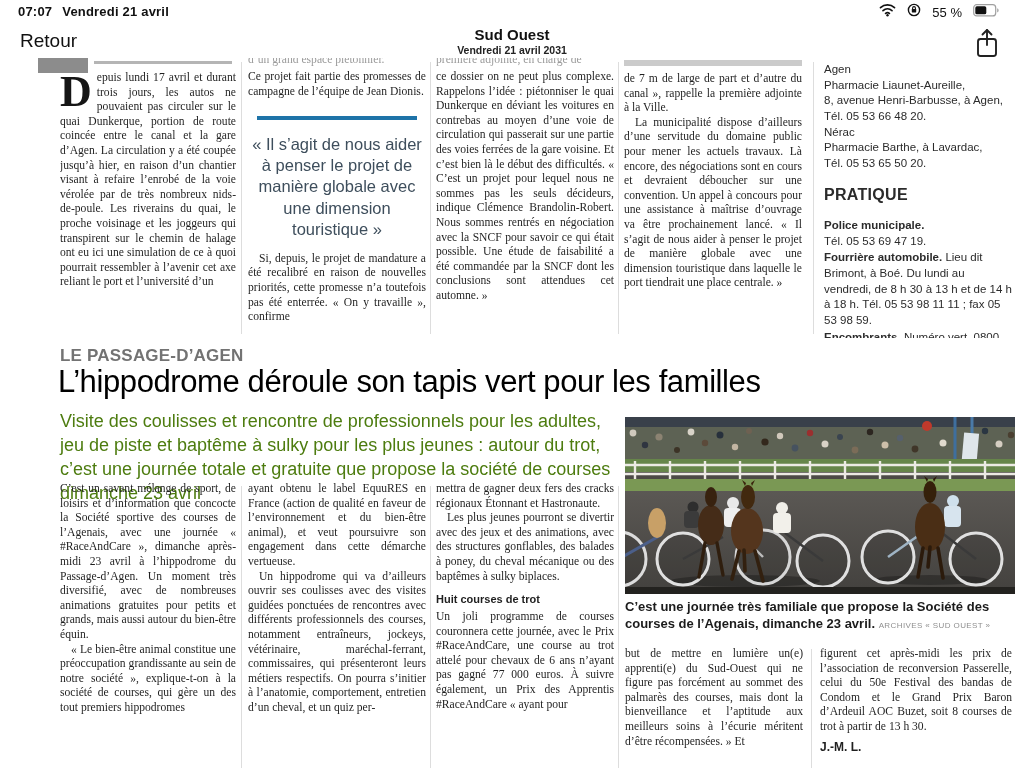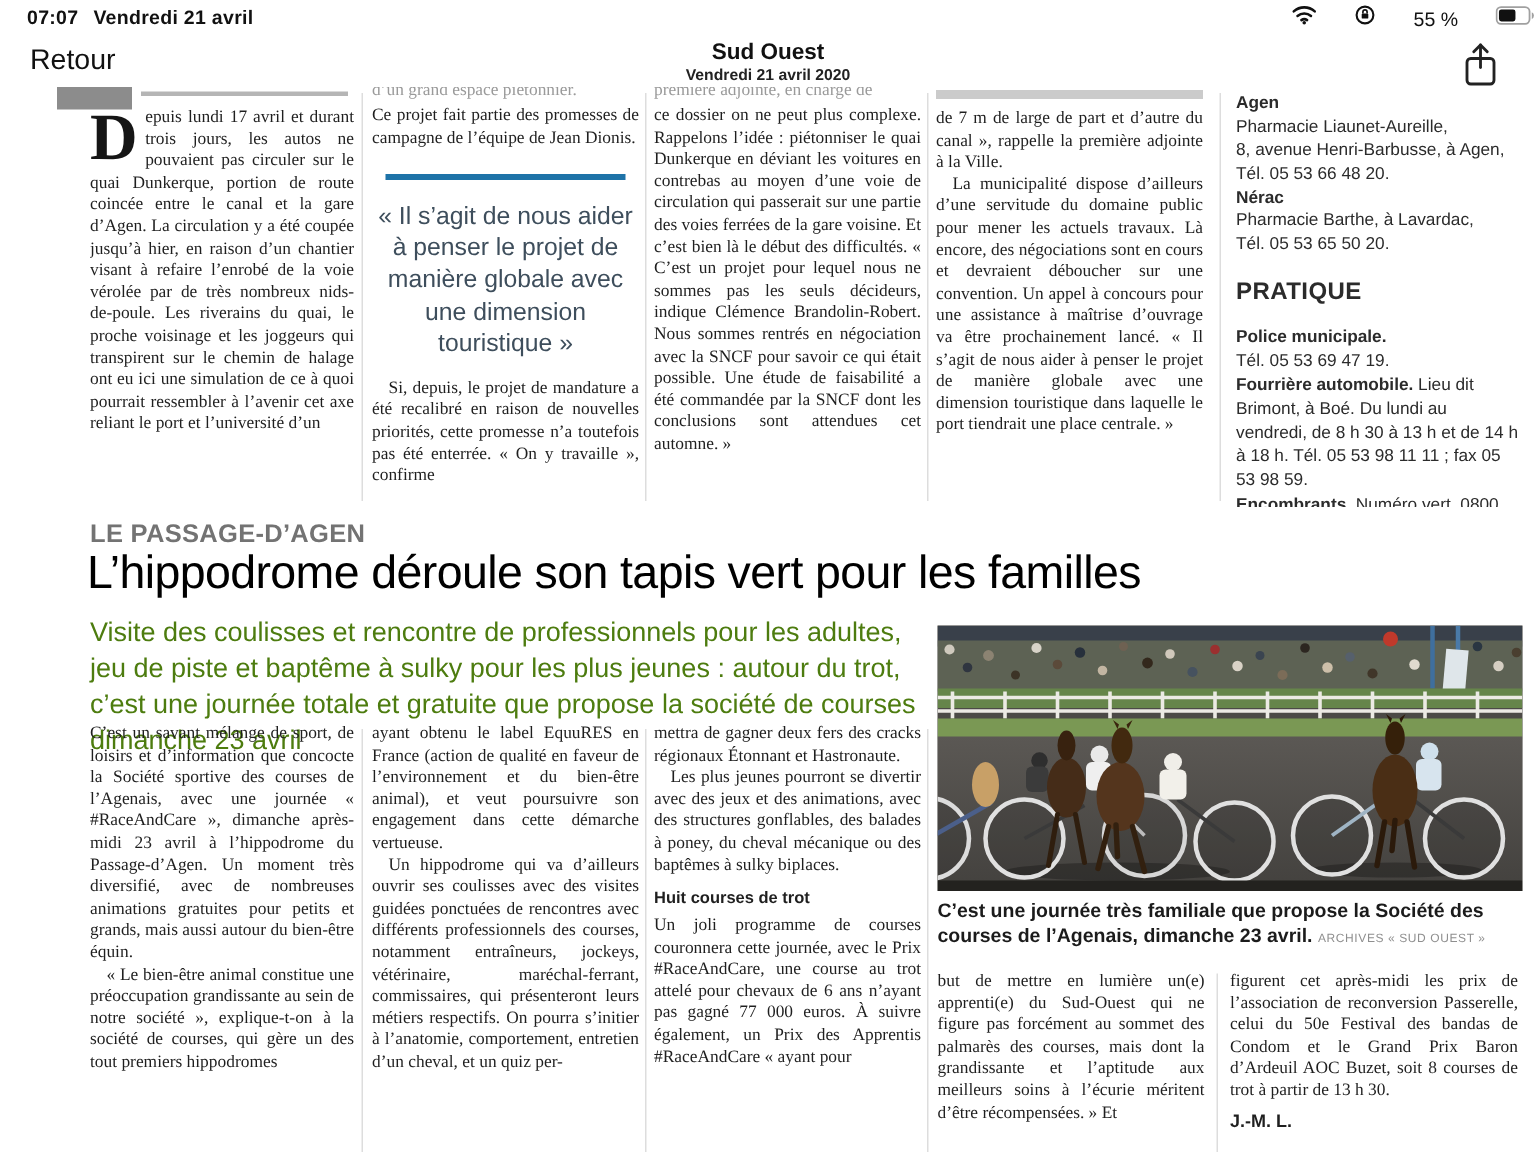--- a/index.html
+++ b/index.html
@@ -4,21 +4,21 @@
 <style>
   * { margin:0; padding:0; box-sizing:border-box; }
   html,body { background:#fff; }
   .screen { position:relative; width:1024px; height:768px; overflow:hidden; background:#fff;
             font-family:"Liberation Sans", sans-serif; color:#1a1a1a; }
 
   
   .statusbar { position:absolute; left:0; top:0; width:1024px; height:24px; }
   .sb-left { position:absolute; left:18px; top:4px; font-size:13px; font-weight:700; color:#111; letter-spacing:.2px; }
   .sb-left span { margin-right:10px; }
-  .sb-right { position:absolute; right:0; top:3px; display:flex; align-items:center; gap:25px;text-align:center; }
+  .sb-right { position:absolute; right:24px; top:3px; display:flex; align-items:center; gap:11px;text-align:center; }
   .sb-batt-txt { font-size:13px; font-weight:400; color:#111; }
 
   
   .navbar { position:absolute; left:0; top:24px; width:1024px; height:34px; background:#fff; }
   .back-btn { position:absolute; left:20px; top:6px; font-size:19px; color:#111; cursor:pointer; }
   .nav-center { position:absolute; left:0; right:0; top:2px; text-align:center; }
   .nav-title { font-size:15px; font-weight:700; color:#111; }
   .nav-date  { font-size:10.5px; font-weight:700; color:#222; margin-top:1px; }
   .share-btn { position:absolute; right:22px; top:4px; width:28px; height:30px; cursor:pointer; }
 
@@ -37,21 +37,21 @@
   .dropcap { float:left; font:700 44px/0.82 "Liberation Serif", serif; padding:3px 5px 0 0; color:#151515; }
 
   .pullquote-wrap { text-align:center; }
   .quote-rule { width:90%; height:4px; background:#1e73a8; margin:17px auto 14px; }
   .pullquote { font-family:"Liberation Sans", sans-serif; font-size:16.5px; line-height:1.28;
                color:#3e4e5c; text-align:center; margin-bottom:12px; }
 
   
   .services { position:absolute; left:824px; top:62px; width:188px; height:276px; overflow:hidden;
               font-size:11.5px; line-height:1.36; color:#2b2b2b; }
-  .svc-town { font-weight:700; }
+  .svc-town { font-weight:400; }
   .svc-head { font-weight:700; font-size:16px; margin:13px 0 12px; letter-spacing:.3px; }
   .svc-item { margin-bottom:1px; }
   .svc-label { font-weight:700; }
   .svc-block { display:block; }
 
   
   .kicker { position:absolute; left:60px; top:346px; font-size:17px; font-weight:700;
             color:#737373; letter-spacing:.2px; }
   .headline { position:absolute; left:58px; top:364px; width:930px; font-size:31px; font-weight:400;
               color:#000000; letter-spacing:-.4px; }
@@ -102,21 +102,21 @@
             <path d="M24.2 4.2v4.4a2.4 2.4 0 0 0 0-4.4z" fill="#111" fill-opacity=".4"></path>
           </svg>
       </span>
     </div>
   </div>
 
   <div class="navbar">
     <div class="back-btn">Retour</div>
     <div class="nav-center">
       <div class="nav-title">Sud Ouest</div>
-      <div class="nav-date">Vendredi 21 avril 2020</div>
+      <div class="nav-date">Vendredi 21 avril 2031</div>
     </div>
     <div class="share-btn">
       <svg width="26" height="30" viewBox="0 0 26 30">
           <g fill="none" stroke="#222" stroke-width="1.9" stroke-linecap="round" stroke-linejoin="round">
             <rect x="4" y="11" width="18" height="17" rx="2.5"></rect>
             <path d="M13 2v15"></path>
             <path d="M8.5 6.5 13 2l4.5 4.5"></path>
           </g>
         </svg>
     </div>
@@ -302,21 +302,21 @@
     <p>ayant obtenu le label EquuRES en France (action de qualité en faveur de l’environnement et du bien-être animal), et veut poursuivre son engagement dans cette démarche vertueuse.</p>
     <p class="ind">Un hippodrome qui va d’ailleurs ouvrir ses coulisses avec des visites guidées ponctuées de rencontres avec différents professionnels des courses, notamment entraîneurs, jockeys, vétérinaire, maréchal-ferrant, commissaires, qui présenteront leurs métiers respectifs. On pourra s’initier à l’anatomie, comportement, entretien d’un cheval, et un quiz per-</p>
   </div>
   <div class="np-col" style="left:436px; top:482px; width:178px; height:286px;">
     <p>mettra de gagner deux fers des cracks régionaux Étonnant et Hastronaute.</p>
     <p class="ind">Les plus jeunes pourront se divertir avec des jeux et des animations, avec des structures gonflables, des balades à poney, du cheval mécanique ou des baptêmes à sulky biplaces.</p>
     <div class="subhead2">Huit courses de trot</div>
     <p>Un joli programme de courses couronnera cette journée, avec le Prix #RaceAndCare, une course au trot attelé pour chevaux de 6 ans n’ayant pas gagné 77 000 euros. À suivre également, un Prix des Apprentis #RaceAndCare « ayant pour</p>
   </div>
   <div class="np-col" style="left:625px; top:647px; width:178px; height:121px;">
-    <p>but de mettre en lumière un(e) apprenti(e) du Sud-Ouest qui ne figure pas forcément au sommet des palmarès des courses, mais dont la grandissante et l’aptitude aux meilleurs soins à l’écurie méritent d’être récompensées. » Et</p>
+    <p>but de mettre en lumière un(e) apprenti(e) du Sud-Ouest qui ne figure pas forcément au sommet des palmarès des courses, mais dont la bienveillance et l’aptitude aux meilleurs soins à l’écurie méritent d’être récompensées. » Et</p>
   </div>
   <div class="np-col" style="left:820px; top:647px; width:192px; height:121px;">
     <p>figurent cet après-midi les prix de l’association de reconversion Passerelle, celui du 50e Festival des bandas de Condom et le Grand Prix Baron d’Ardeuil AOC Buzet, soit 8 courses de trot à partir de 13 h 30.</p>
     <div class="byline">J.-M. L.</div>
   </div>
 
   <div class="vrule" style="left:241px; top:486px; height:282px;"></div>
   <div class="vrule" style="left:430px; top:486px; height:282px;"></div>
   <div class="vrule" style="left:618px; top:486px; height:282px;"></div>
   <div class="vrule" style="left:811px; top:649px; height:119px;"></div>

